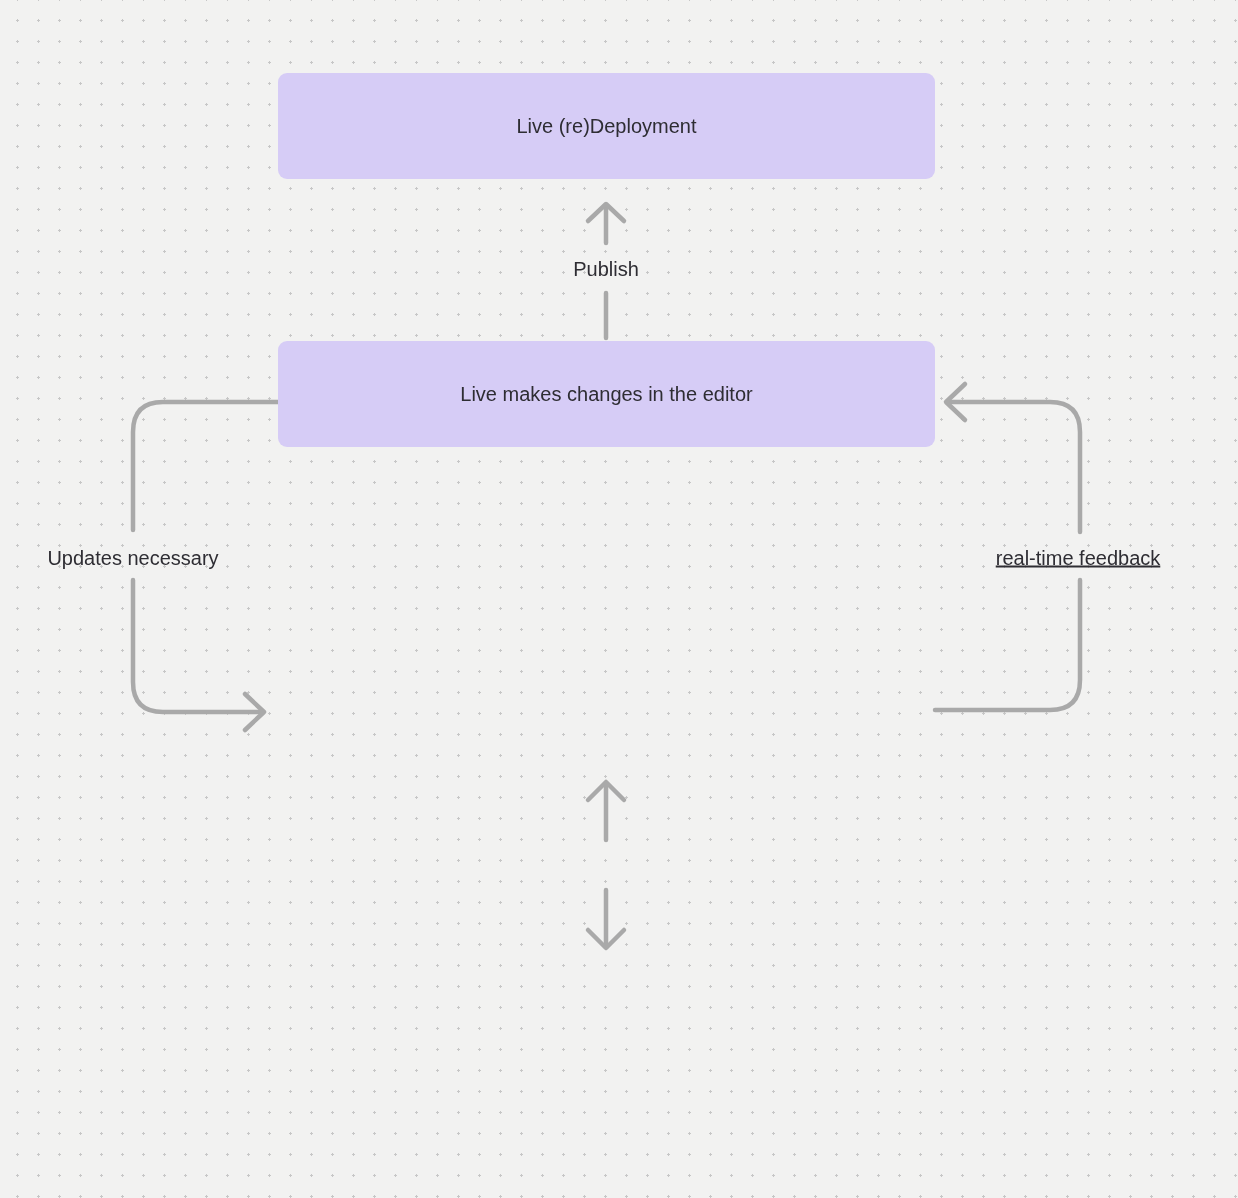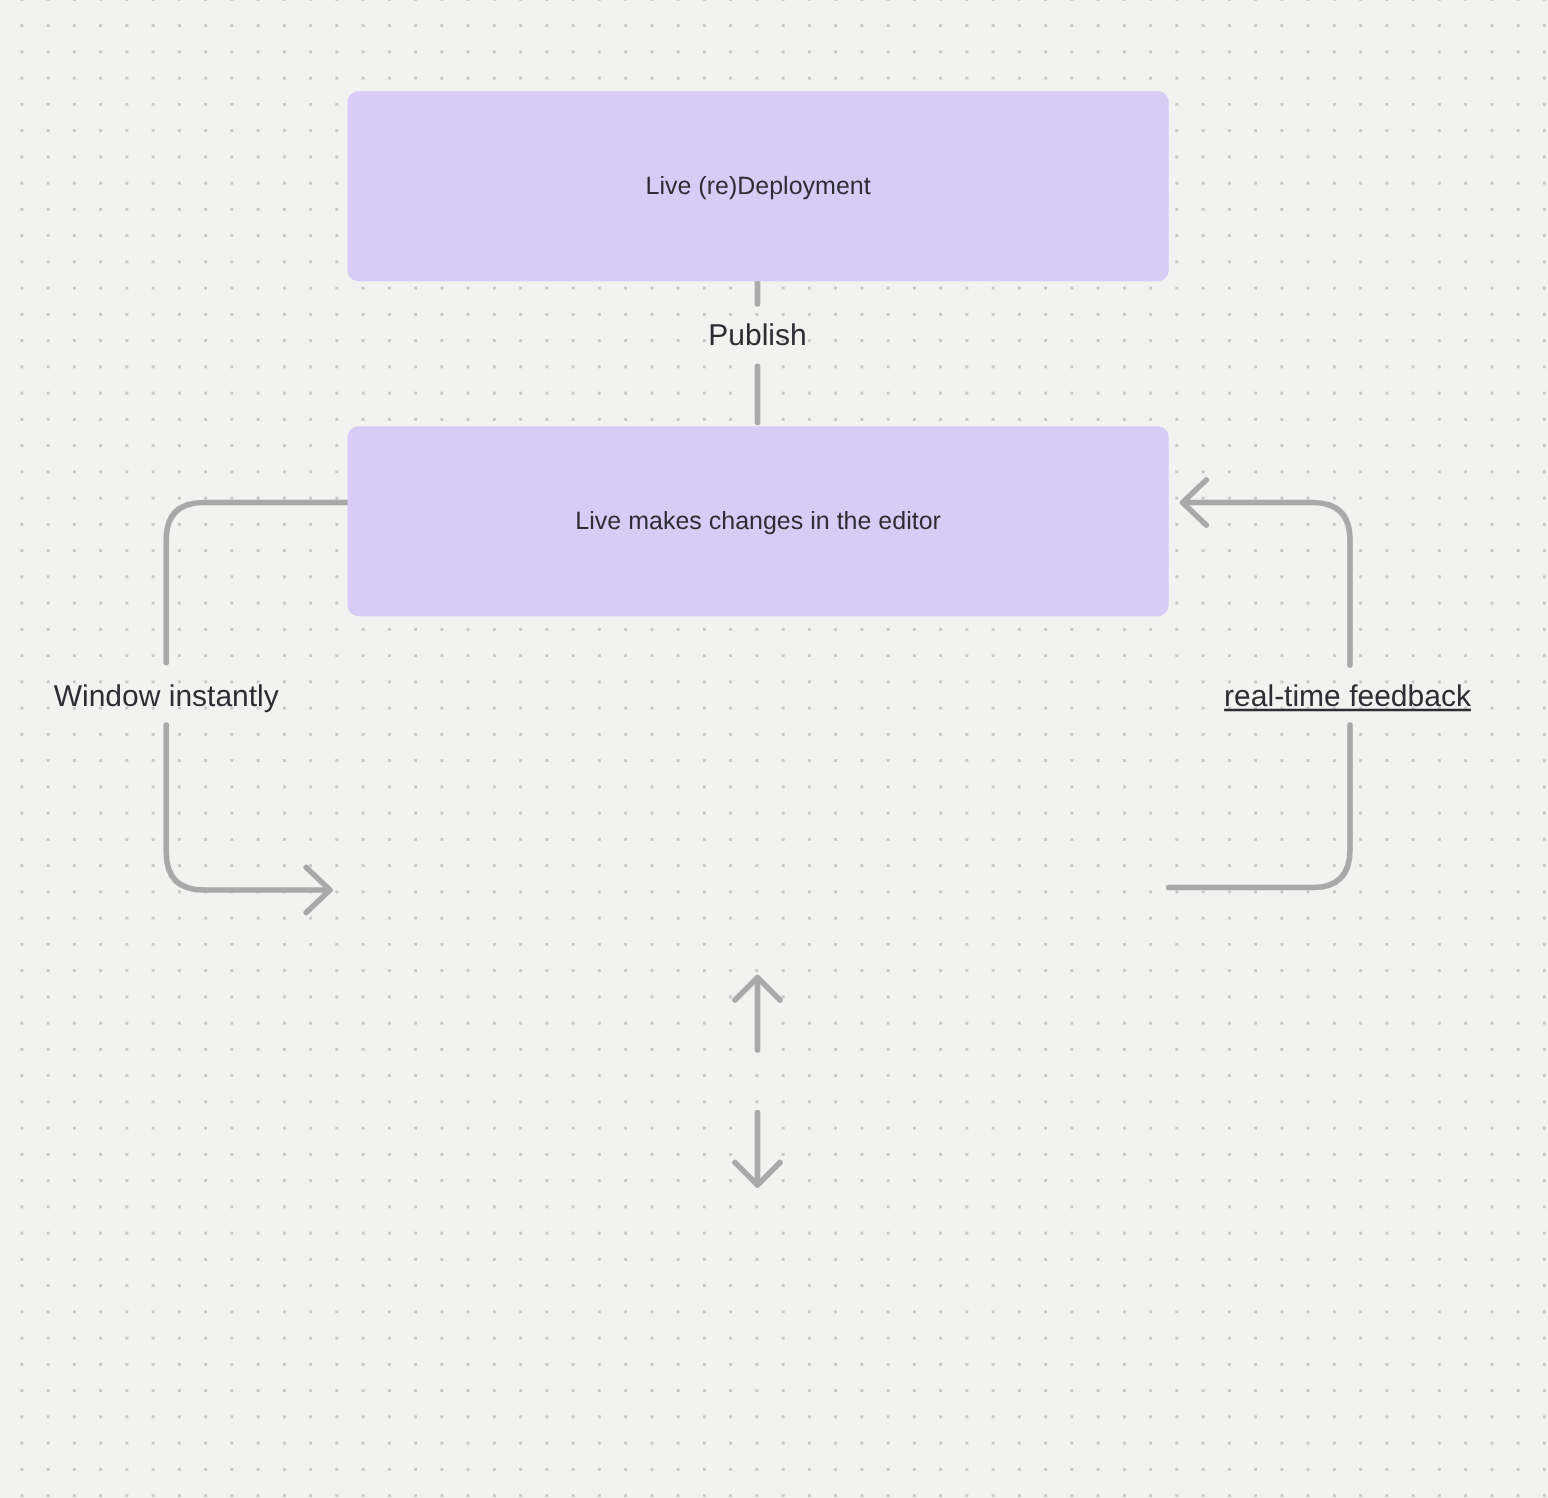--- a/index.html
+++ b/index.html
@@ -30,39 +30,39 @@
     fill: none;
     stroke: #a9a9a9;
     stroke-width: 4.5;
     stroke-linecap: round;
     stroke-linejoin: round;
   }
   .node {
     position: absolute;
     left: 278px;
     width: 657px;
-    height: 152px;
+    height: 106px;
     background: #d6ccf6;
     border-radius: 9px;
     display: flex;
     align-items: center;
     justify-content: center;
     font-size: 20px;
     color: #2e2d33;
     text-align: center;
     box-sizing: border-box;
   }
   .node-live   { top: 73px;  }
   .node-editor { top: 341px; }
   .node-preview{ top: 650px; }
   .node-dev    { top: 958px; }
   .edge-label {
     position: absolute;
     transform: translate(-50%, -50%);
-    font-size: 24px;
+    font-size: 20px;
     color: #2e2d33;
     white-space: nowrap;
   }
   .label-publish  { left: 606px;  top: 269px; }
   .label-updates  { left: 133px;  top: 558px; }
   .label-feedback { left: 1078px; top: 558px; text-decoration: underline; }
   .label-spun     { left: 606px;  top: 866px; }
 </style>
 </head>
 <body>
@@ -101,16 +101,16 @@
     <span>Live (re)Deployment</span>
   </div>
 
   <div class="node node-editor">
     <span>Live makes changes in the editor</span>
   </div>
 
 
 
   <div class="edge-label label-publish">Publish</div>
-  <div class="edge-label label-updates">Window instantly</div>
+  <div class="edge-label label-updates">Updates necessary</div>
   <div class="edge-label label-feedback">real-time feedback</div>
 
 </div>
 
 </body></html>

